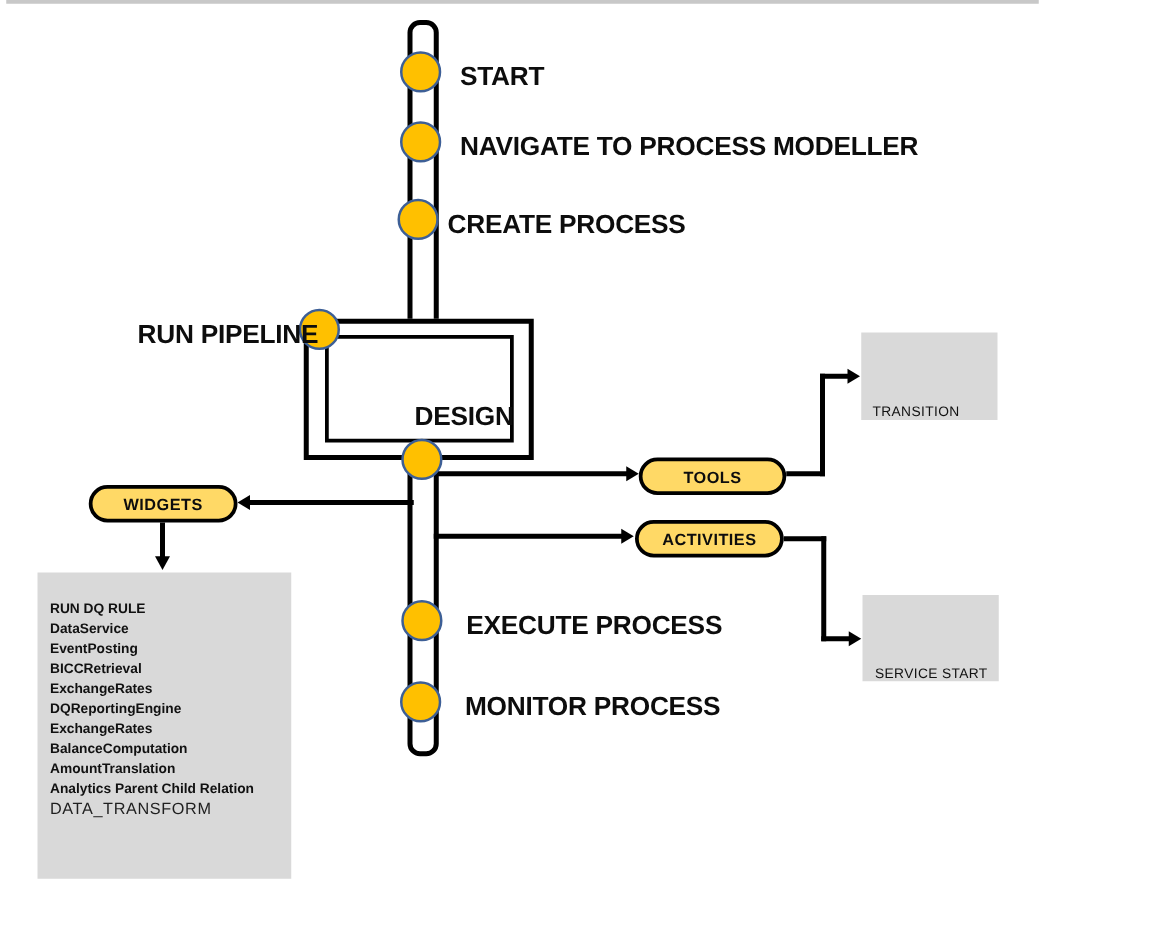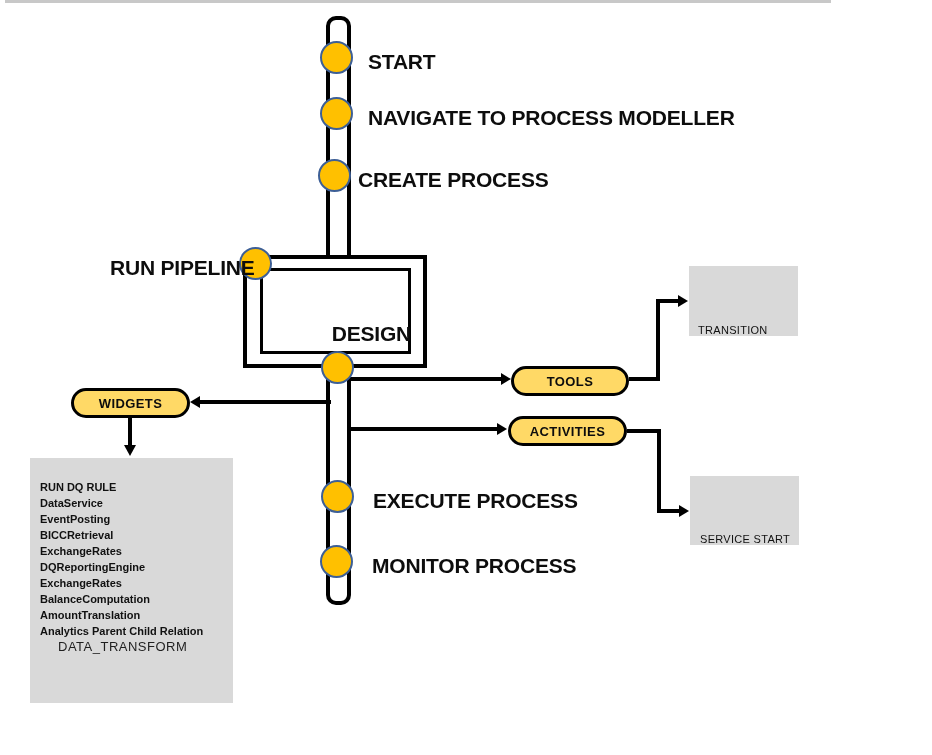--- a/index.html
+++ b/index.html
@@ -68,21 +68,21 @@
   .list-box {
     background: var(--box_gray);
     padding:21px 4px 0 10px;
     z-index:1;
   }
   .list-box .item {
     font-size:11px; font-weight:700; color:#111;
     line-height:16px; white-space:nowrap;
   }
   .list-box .item.plain {
-    font-size:13px; font-weight:400; letter-spacing:0.5px; color:#1f1f1f;margin-left:18px;
+    font-size:13px; font-weight:400; letter-spacing:0.5px; color:#1f1f1f;
   }
 
   
   .hline { height:4px; background: var(--line); z-index:4; }
   .vline { width:4px;  background: var(--line); z-index:4; }
   .arr { width:0; height:0; z-index:4; }
   .arr-right { border-top:6px solid transparent; border-bottom:6px solid transparent; border-left:10px solid var(--line); }
   .arr-left  { border-top:6px solid transparent; border-bottom:6px solid transparent; border-right:10px solid var(--line); }
   .arr-down  { border-left:6px solid transparent; border-right:6px solid transparent; border-top:11px solid var(--line); }
 </style>

